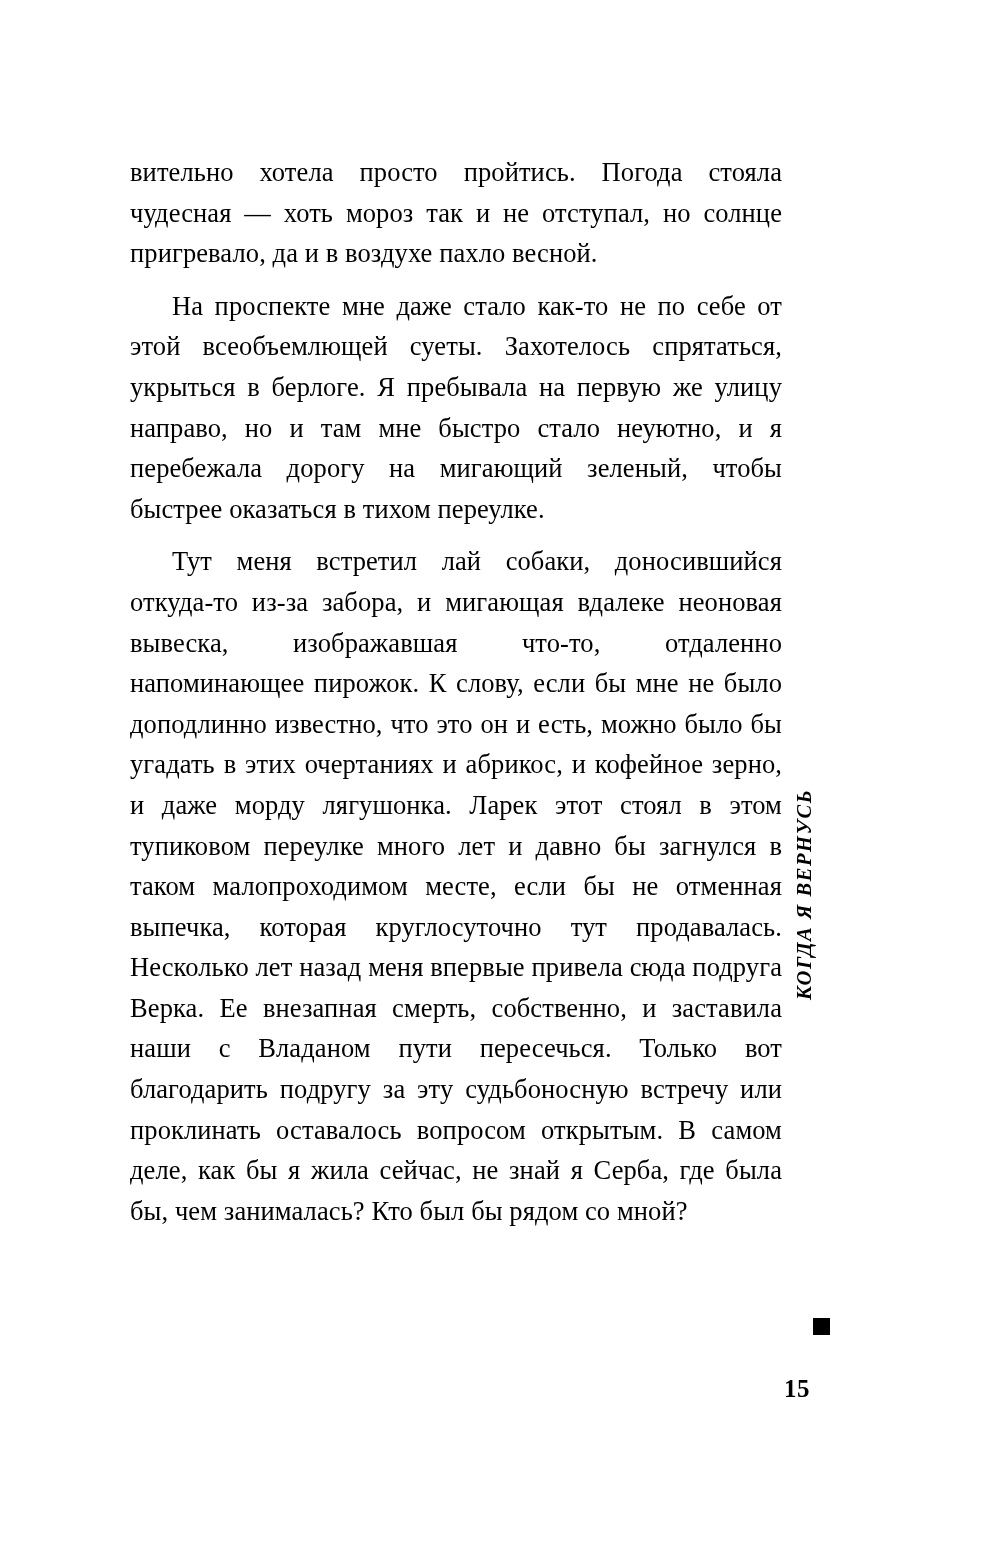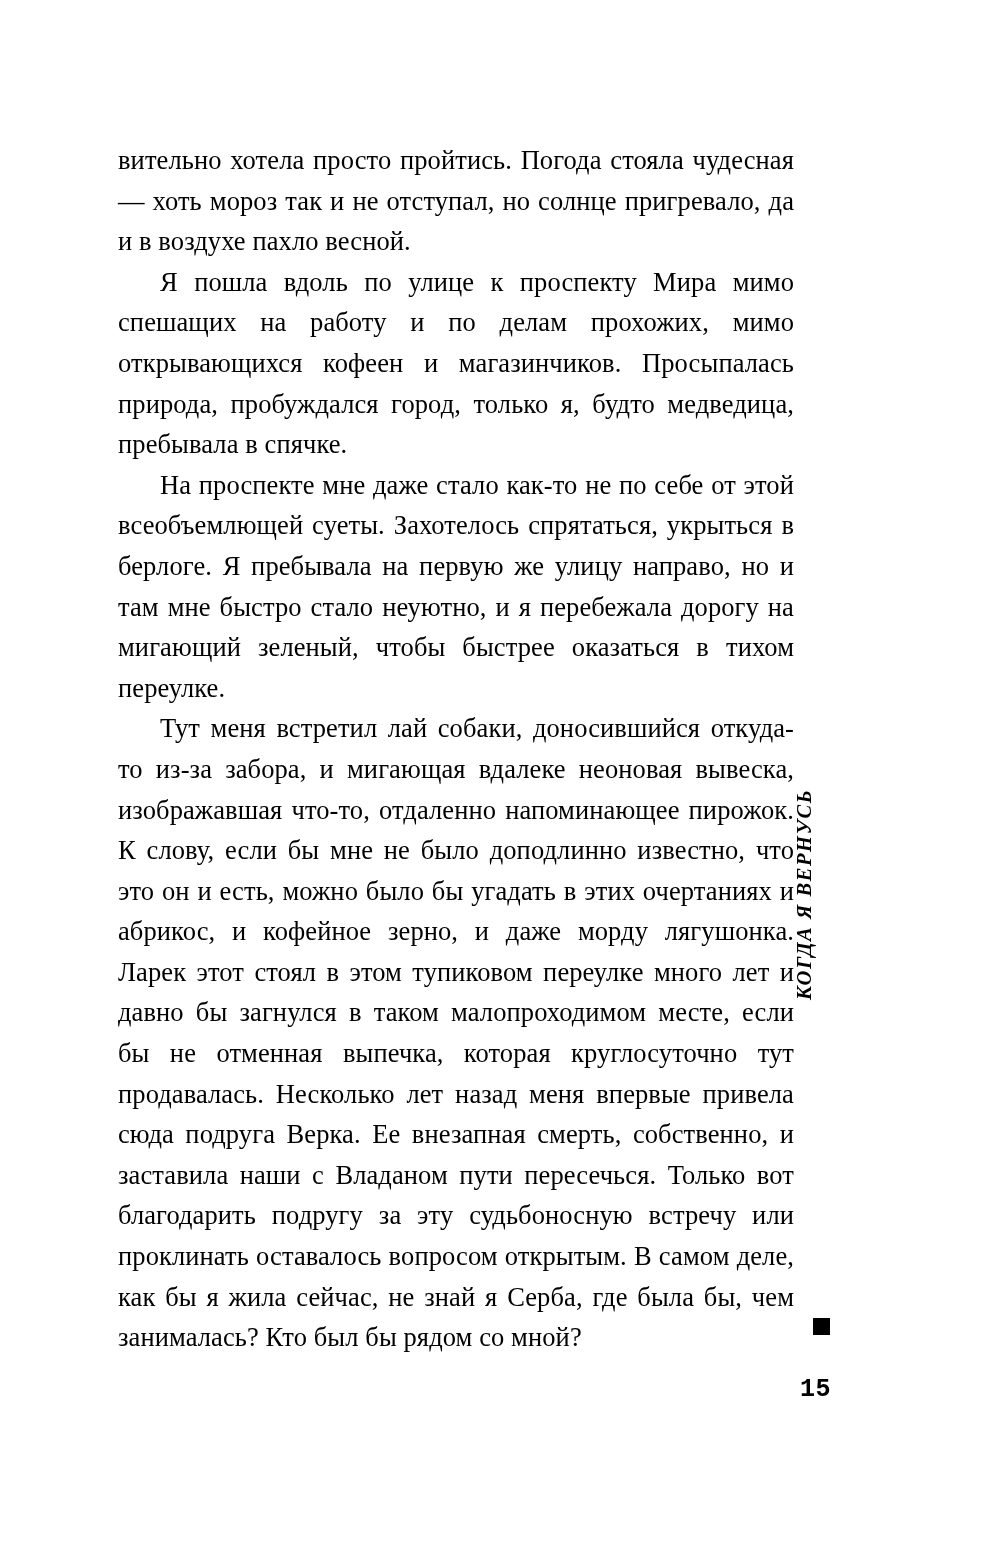--- a/index.html
+++ b/index.html
@@ -23,21 +23,21 @@
   }
 
   .text-column {
     position: absolute;
     left: 118px;
     top: 140px;
     width: 676px;
   }
 
   .para {
-    margin: 0;
+    margin: 12px;
     font-size: 26.5px;
     line-height: 40.6px;
     text-align: justify;
     text-justify: inter-word;
     letter-spacing: 0.1px;
     hyphens: manual;
   }
 
   .para.indent {
     text-indent: 42px;
@@ -64,38 +64,37 @@
     position: absolute;
     left: 813px;
     top: 1318px;
     width: 17px;
     height: 17px;
     background: #000000;
   }
 
   .folio {
     position: absolute;
-    left: 800px;
+    left: 766px;
     top: 1375px;
     width: 44px;
-    text-align: left;
-    font-family: Liberation Mono, monospace;
+    text-align: right;
+    font-family: Liberation Serif, serif;
     font-weight: bold;
     font-size: 25px;
     letter-spacing: 0.5px;
   }
 </style>
 </head>
 <body>
 
 <div class="page">
 
   <div class="text-column">
     <p class="para">вительно хотела просто пройтись. Погода стояла чудесная — хоть мороз так и не отступал, но солнце пригревало, да и в воздухе пахло весной.</p>
-    <p class="para indent">Я пошла вдоль по улице к проспекту Мира мимо спешащих на работу и по делам прохожих, мимо открывающихся кофеен и магазинчиков. Просыпалась природа, пробуждался город, только я, будто медведица, пребывала в спячке.</p>
     <p class="para indent">На проспекте мне даже стало как-то не по себе от этой всеобъемлющей суеты. Захотелось спрятаться, укрыться в берлоге. Я пребывала на первую же улицу направо, но и там мне быстро стало неуютно, и я перебежала дорогу на мигающий зеленый, чтобы быстрее оказаться в тихом переулке.</p>
     <p class="para indent">Тут меня встретил лай собаки, доносившийся откуда-то из-за забора, и мигающая вдалеке неоновая вывеска, изображавшая что-то, отдаленно напоминающее пирожок. К слову, если бы мне не было доподлинно известно, что это он и есть, можно было бы угадать в этих очертаниях и абрикос, и кофейное зерно, и даже морду лягушонка. Ларек этот стоял в этом тупиковом переулке много лет и давно бы загнулся в таком малопроходимом месте, если бы не отменная выпечка, которая круглосуточно тут продавалась. Несколько лет назад меня впервые привела сюда подруга Верка. Ее внезапная смерть, собственно, и заставила наши с Владаном пути пересечься. Только вот благодарить подругу за эту судьбоносную встречу или проклинать оставалось вопросом открытым. В самом деле, как бы я жила сейчас, не знай я Серба, где была бы, чем занималась? Кто был бы рядом со мной?</p>
   </div>
 
   <div class="running-head">КОГДА Я ВЕРНУСЬ</div>
 
   <div class="head-marker"></div>
 
   <div class="folio">15</div>
 

